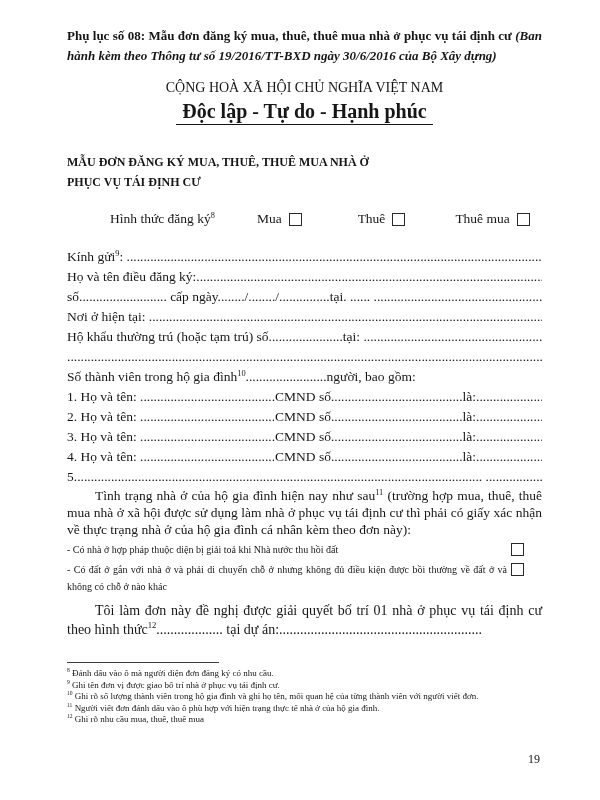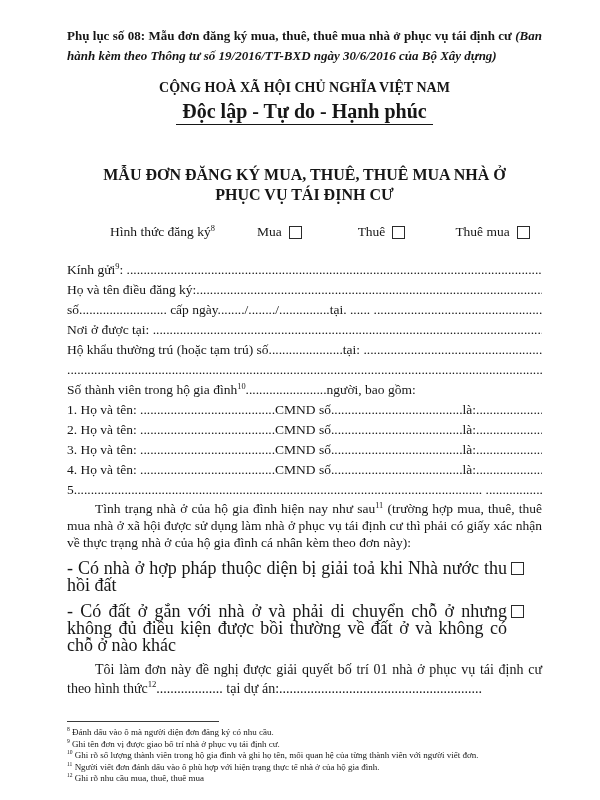--- a/index.html
+++ b/index.html
@@ -10,45 +10,45 @@
     font-family:"Liberation Serif","DejaVu Serif",serif;
     overflow:hidden;
   }
   .page { box-sizing:border-box; width:600px; height:800px; padding:26px 58px 0 67px; }
 
   sup { font-size:0.62em; vertical-align:super; line-height:0; }
 
   .appendix { font-size:13px; font-weight:bold; line-height:20px; text-align:justify; }
   .appendix .ital { font-style:italic; }
 
-  .national { margin-top:13px; text-align:center; font-size:14px; font-weight:bold; line-height:18px; }
+  .national { margin-top:13px; text-align:center; font-size:14px; font-weight:normal; line-height:18px; }
   .motto-wrap { text-align:center; margin-top:3px; }
   .motto { display:inline-block; font-size:20px; font-weight:bold; padding:0 6px 1px 6px; border-bottom:1.5px solid #161616; }
 
-  .doc-title { margin-top:40px; text-align:center; font-size:16px; font-weight:bold; line-height:20px; }
+  .doc-title { margin-top:27px; text-align:left; font-size:12px; font-weight:bold; line-height:20px; }
 
   .regrow { margin-top:19px; display:flex; align-items:center; font-size:13.5px; padding-left:43px; }
   .regrow .opt { display:flex; align-items:center; }
   .opt-1 { margin-left:42px; }
   .opt-2 { margin-left:56px; }
   .opt-3 { margin-left:50px; }
   .cbox {
     display:inline-block; width:11px; height:11px;
     border:1.2px solid #2a2a2a; margin-left:7px; background:#fff;
     flex:0 0 auto;
   }
 
   .fields { margin-top:20px; font-size:13.5px; }
   .fline { line-height:20px; white-space:nowrap; overflow:hidden; display:flex; }
   .fline .fill { flex:1 1 auto; overflow:hidden; white-space:nowrap; }
   .fline .lead { flex:0 0 auto; white-space:pre; }
 
   .para { font-size:13.5px; line-height:17px; text-align:justify; }
   .para.indent { text-indent:28px; }
-  .status-item { position:relative; font-size:18px; line-height:17px; margin-top:9px; }
+  .status-item { position:relative; font-size:10px; line-height:17px; margin-top:3px; }
   .status-item .txt { display:block; width:440px; text-align:justify; }
   .status-item .cbox { position:absolute; right:18px; top:2px; margin-left:0; }
 
   .request { margin-top:6px; font-size:14px; line-height:19px; text-align:justify; text-indent:28px; }
 
   .fn-sep { margin-top:23px; width:152px; border-top:1.5px solid #3a3a3a; }
   .footnotes { margin-top:5px; font-size:9px; line-height:11.5px; }
   .footnotes .fnrow { white-space:nowrap; overflow:hidden; }
 
   .pagenum { margin-top:26px; text-align:right; font-size:12px; padding-right:2px; }
@@ -97,21 +97,21 @@
         <span class="fill">........................................................................................................................................................</span>
       </div>
 
 
     <div class="fline">
         <span class="lead">số.......................... cấp ngày......../......../...............tại. ...... </span>
         <span class="fill">........................................................................................................................................................</span>
       </div>
 
     <div class="fline">
-        <span class="lead">Nơi ở được tại: </span>
+        <span class="lead">Nơi ở hiện tại: </span>
         <span class="fill">........................................................................................................................................................</span>
       </div>
 
     <div class="fline">
         <span class="lead">Hộ khẩu thường trú (hoặc tạm trú) số......................tại: </span>
         <span class="fill">........................................................................................................................................................</span>
       </div>
 
     <div class="fline">
         <span class="fill">........................................................................................................................................................</span>

